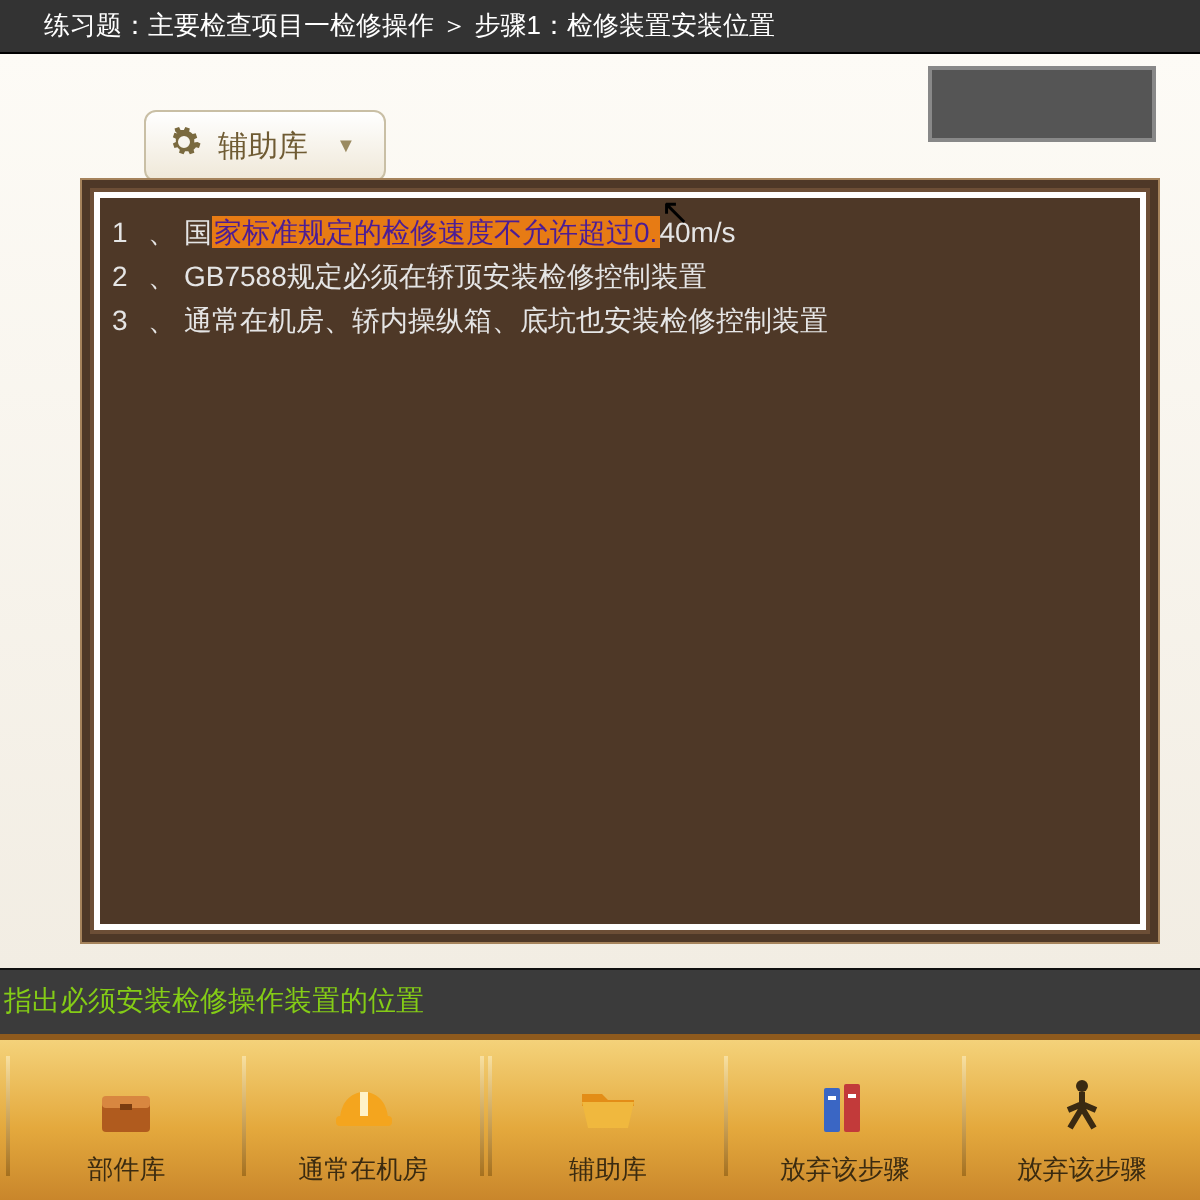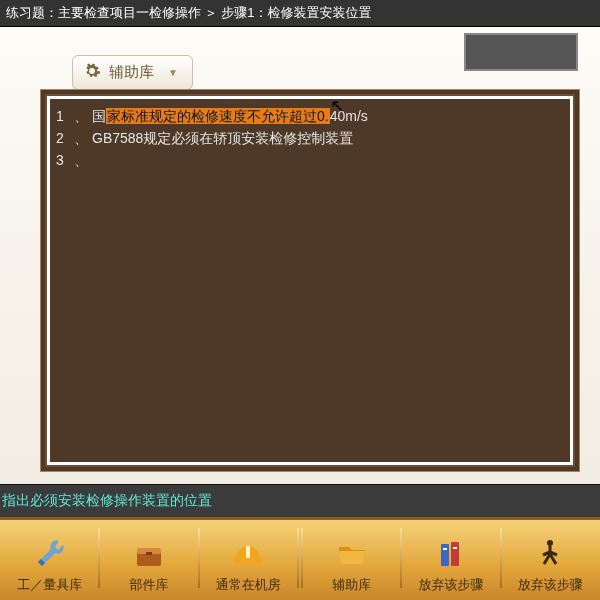--- a/index.html
+++ b/index.html
@@ -1,31 +1,31 @@
 <!DOCTYPE html>
 <html><head>
 <meta charset="utf-8">
 <style>
   html, body { margin:0; padding:0; width:600px; height:600px; font-family:"Microsoft YaHei","SimSun",sans-serif; background:#fff; overflow:hidden; }
   .root { width:600px; height:600px; display:flex; flex-direction:column; }
-  .titlebar { background:#333; color:#fff; font-size:13px; padding:4px 6px; border-bottom:1px solid #000; }
+  .titlebar { background:#333; color:#fff; font-size:13px; padding:4px 22px; border-bottom:1px solid #000; }
   .stage { flex:1; position:relative; background:linear-gradient(#fdfbf6,#f2ede3); }
   .decor-top { position:absolute; top:6px; right:22px; width:110px; height:34px; background:#555; border:2px solid #888; }
   .tab-btn { position:absolute; top:28px; left:72px; background:linear-gradient(#fff,#efe8d8); border:1px solid #c9bfa5; border-radius:6px; padding:6px 14px 6px 10px; display:flex; align-items:center; gap:8px; cursor:pointer; font-size:15px; color:#6f5b33; }
   .gear-icon { color:#7a6a3f; }
   .tab-arrow { font-size:10px; color:#9a8a60; margin-left:6px; }
   .panel { position:absolute; top:62px; left:40px; right:20px; bottom:12px; background:#6c4e36; border:1px solid #a5835c; box-shadow:inset 0 0 0 4px #4e3827; }
   .panel-inner { position:absolute; inset:6px; border:3px solid #fff; background:#4e3827; }
   .list { padding:6px 0 0 6px; color:#e5e5e5; font-size:14px; line-height:22px; }
   .row { display:flex; }
   .row .num { min-width:18px; }
   .row .dot { margin-right:4px; }
-  .hl { background:#e77b14; color:#0f172a; padding:0 1px; }
+  .hl { background:#e77b14; color:#4c1d95; padding:0 1px; }
   .cursor { position:absolute; top:68px; left:330px; font-size:18px; color:#000; pointer-events:none; }
-  .instr-bar { background:#3b3b3b; color:#5eead4; font-size:14px; padding:7px 6px 7px 2px; border-top:1px solid #111; }
+  .instr-bar { background:#3b3b3b; color:#84cc16; font-size:14px; padding:7px 6px 7px 2px; border-top:1px solid #111; }
   .toolbar { height:76px; background:linear-gradient(#f4d27a,#e4a93d 55%,#c9862b); display:flex; align-items:flex-end; padding:0 2px 4px 2px; border-top:3px solid #8e5a1d; position:relative; }
   .tool { flex:1; display:flex; flex-direction:column; align-items:center; gap:3px; cursor:pointer; font-size:13px; color:#3b2b10; padding:4px 2px 2px; border-radius:3px; }
   .sep { width:2px; height:60px; background:linear-gradient(#f8e0a0,#a5701e); margin:0 1px; align-self:center; }
   .tool svg { width:32px; height:32px; }
   .wrench{fill:#6fa2d9;} .wrench2{fill:#486f9b;} .box{fill:#b05b1e;} .hat{fill:#f4a51e;} .bulb{fill:#f2e15a;} .fold{fill:#f0b83e;} .fold-top{fill:#e38d17;} .books1{fill:#3a66c4;} .books2{fill:#c23a3a;} .leg{stroke:#3a2a12;stroke-width:3;fill:none;}
 </style>
 </head>
 <body>
 
 <div class="root">
@@ -53,37 +53,31 @@
             <span><span>国</span><span class="hl">家标准规定的检修速度不允许超过0.</span><span>40m/s</span></span>
           </div>
           <div class="row">
             <span class="num">2</span>
               <span class="dot">、</span>
             <span>GB7588规定必须在轿顶安装检修控制装置</span>
           </div>
           <div class="row">
             <span class="num">3</span>
               <span class="dot">、</span>
+            <span>通常在机房、轿内操纵箱、底坑也安装检修控制装置</span>
           </div>
         </div>
       </div>
     </div>
     <div class="cursor">↖</div>
   </div>
 
   <div class="instr-bar">指出必须安装检修操作装置的位置</div>
 
   <div class="toolbar">
-    <div class="tool">
-      <span><svg viewBox="0 0 32 32">
-            <path class="wrench" d="M25 3a6 6 0 0 0-8 8L4 24l4 4 13-13a6 6 0 0 0 8-8l-5 5-3-3z"></path>
-            <path class="wrench2" d="M4 24l4 4 3-3-4-4z"></path>
-          </svg></span>
-      <span>工／量具库</span>
-    </div>
     <div class="sep"></div>
     <div class="tool">
       <span><svg viewBox="0 0 32 32">
             <rect class="box" x="4" y="12" width="24" height="16" rx="2"></rect>
             <rect fill="#d88740" x="4" y="10" width="24" height="6" rx="2"></rect>
             <rect fill="#7a3c10" x="13" y="14" width="6" height="3"></rect>
           </svg></span>
       <span>部件库</span>
     </div>
     <div class="sep"></div>

